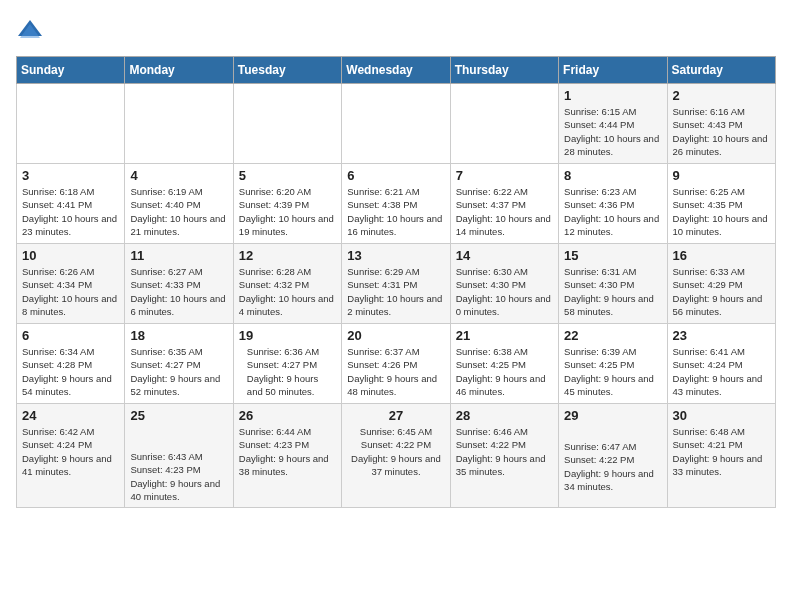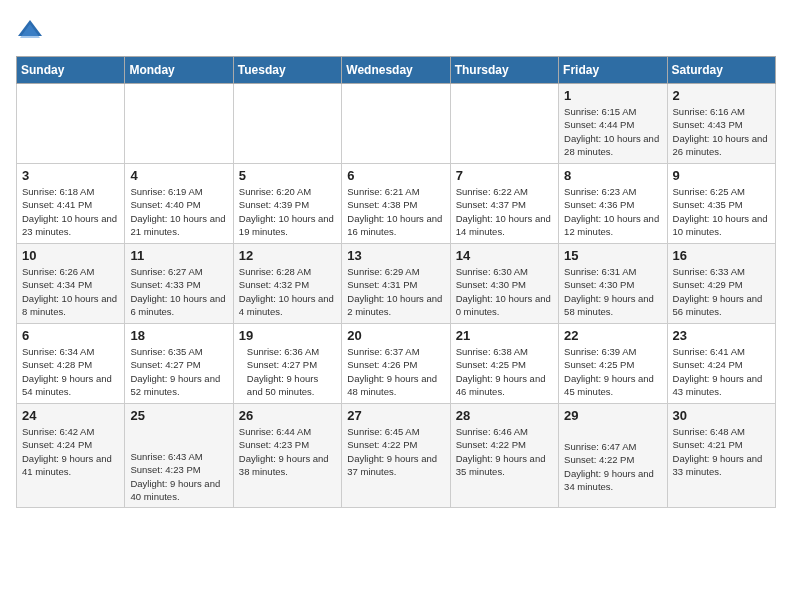--- a/index.html
+++ b/index.html
@@ -286,21 +286,21 @@
           <div class="day-info" style="white-space: pre-line; margin-top: 27px;">Sunrise: 6:43 AM
 Sunset: 4:23 PM
 Daylight: 9 hours and 40 minutes.</div>
         </td>
         <td style="background: rgb(245, 245, 245);">
           <span class="day-number">26</span>
           <div class="day-info" style="white-space: pre-line;">Sunrise: 6:44 AM
 Sunset: 4:23 PM
 Daylight: 9 hours and 38 minutes.</div>
         </td>
-        <td style="background: rgb(245, 245, 245);">
+        <td style="background: rgb(245, 245, 245); text-align: center;">
           <span class="day-number">27</span>
           <div class="day-info" style="white-space: pre-line;">Sunrise: 6:45 AM
 Sunset: 4:22 PM
 Daylight: 9 hours and 37 minutes.</div>
         </td>
         <td style="background: rgb(245, 245, 245);">
           <span class="day-number">28</span>
           <div class="day-info" style="white-space: pre-line;">Sunrise: 6:46 AM
 Sunset: 4:22 PM
 Daylight: 9 hours and 35 minutes.</div>

